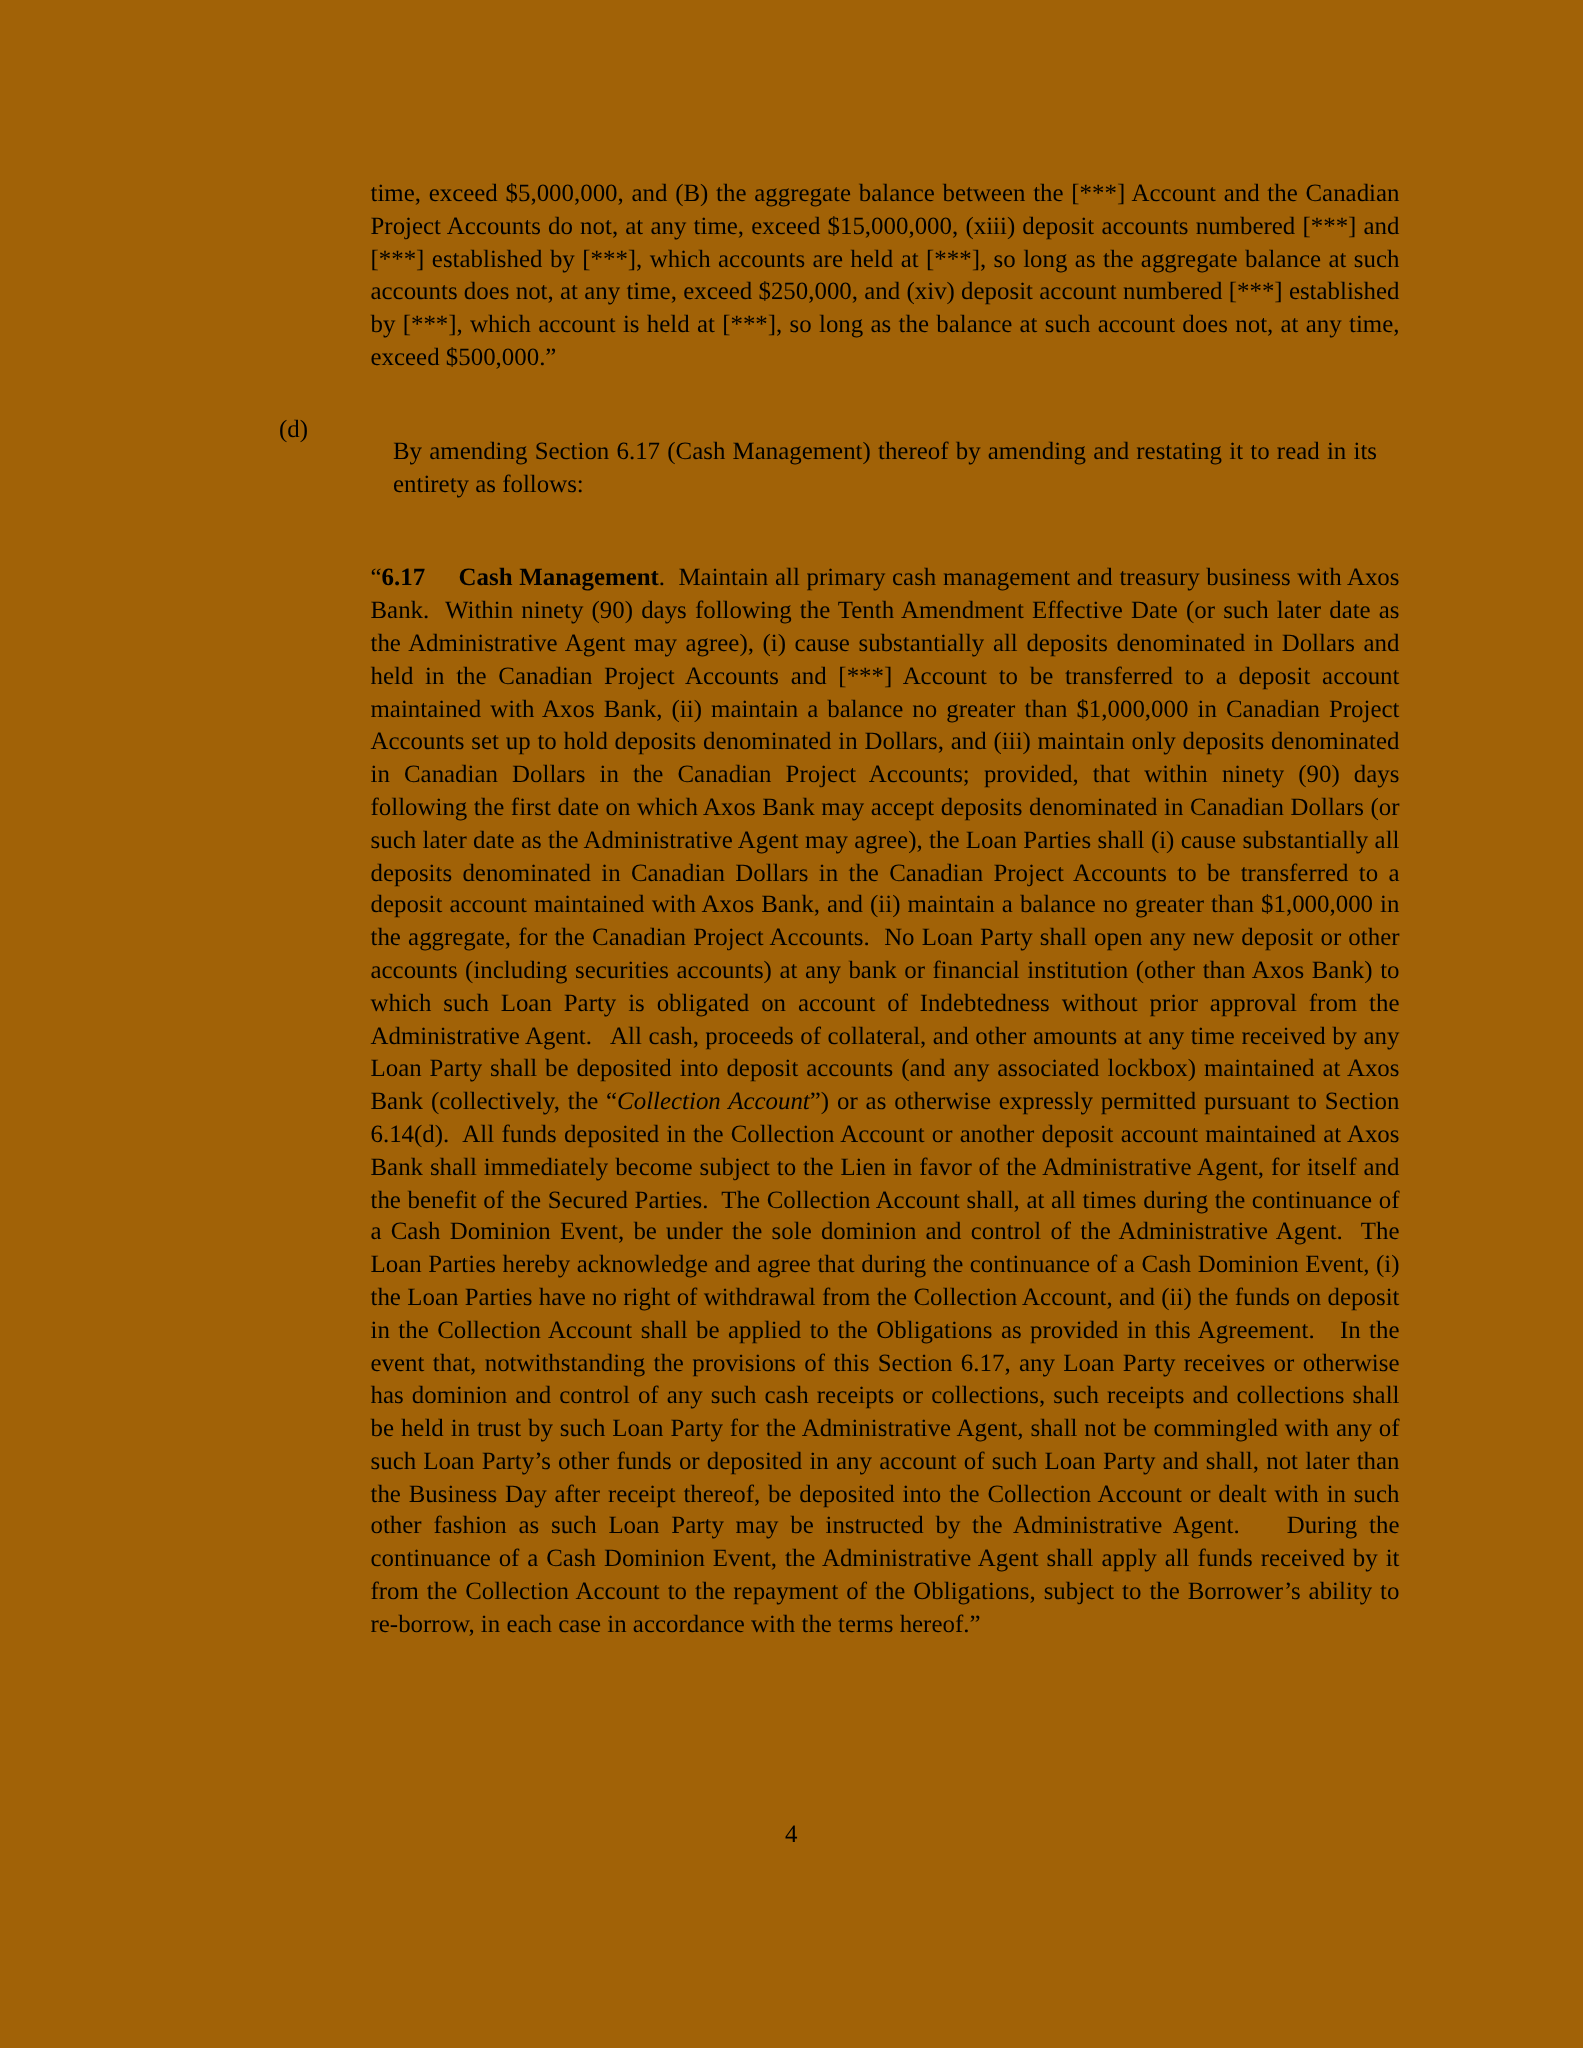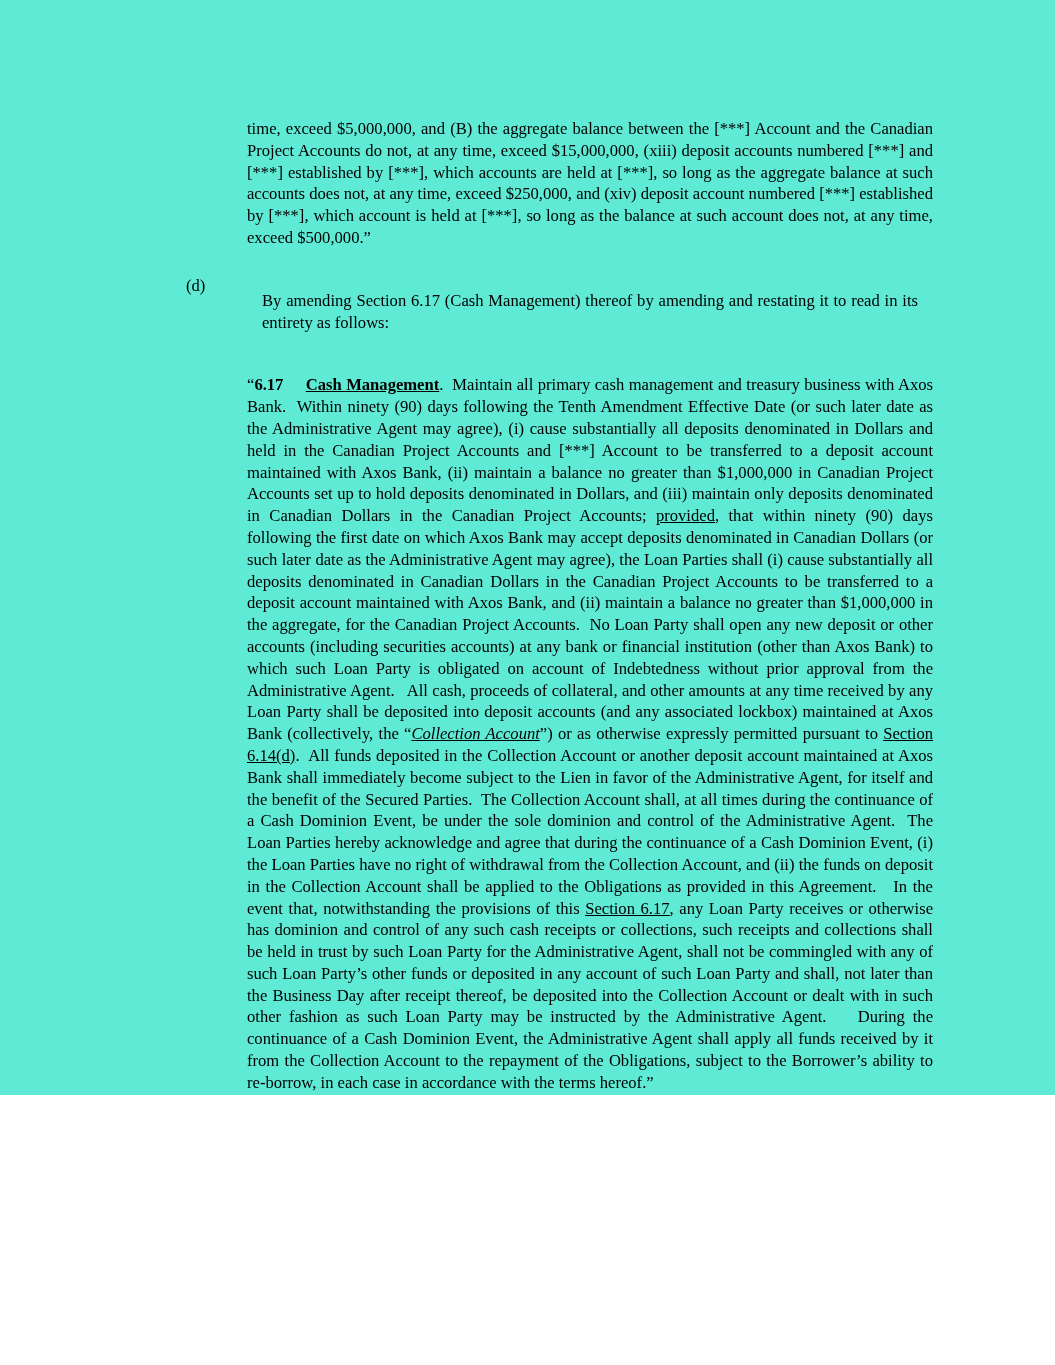--- a/index.html
+++ b/index.html
@@ -3,22 +3,22 @@
 <meta charset="utf-8">
 <style>
   html, body {
     margin: 0;
     padding: 0;
     background: #ffffff;
   }
   .page {
     position: relative;
     width: 1055px;
-    height: 1095px;
-    background: #5eead4;
+    height: 1365px;
+    background: #a16207;
     font-family: "Liberation Serif", serif;
     color: #000000;
     overflow: hidden;
   }
   .content {
     position: absolute;
     top: 118px;
     left: 186px;
     width: 747px;
     font-size: 16.6px;
@@ -41,21 +41,21 @@
     flex: 0 0 61px;
     width: 61px;
   }
   .item-text {
     flex: 1;
     text-align: justify;
     margin: 15px;
   }
   .b { font-weight: bold; }
   .i { font-style: italic; }
-  .u { text-decoration: underline; }
+  .u { }
   .page-number {
     position: absolute;
     top: 1212px;
     left: 0;
     width: 100%;
     text-align: center;
     font-size: 16.6px;
     line-height: 21.8px;
   }
 </style>

